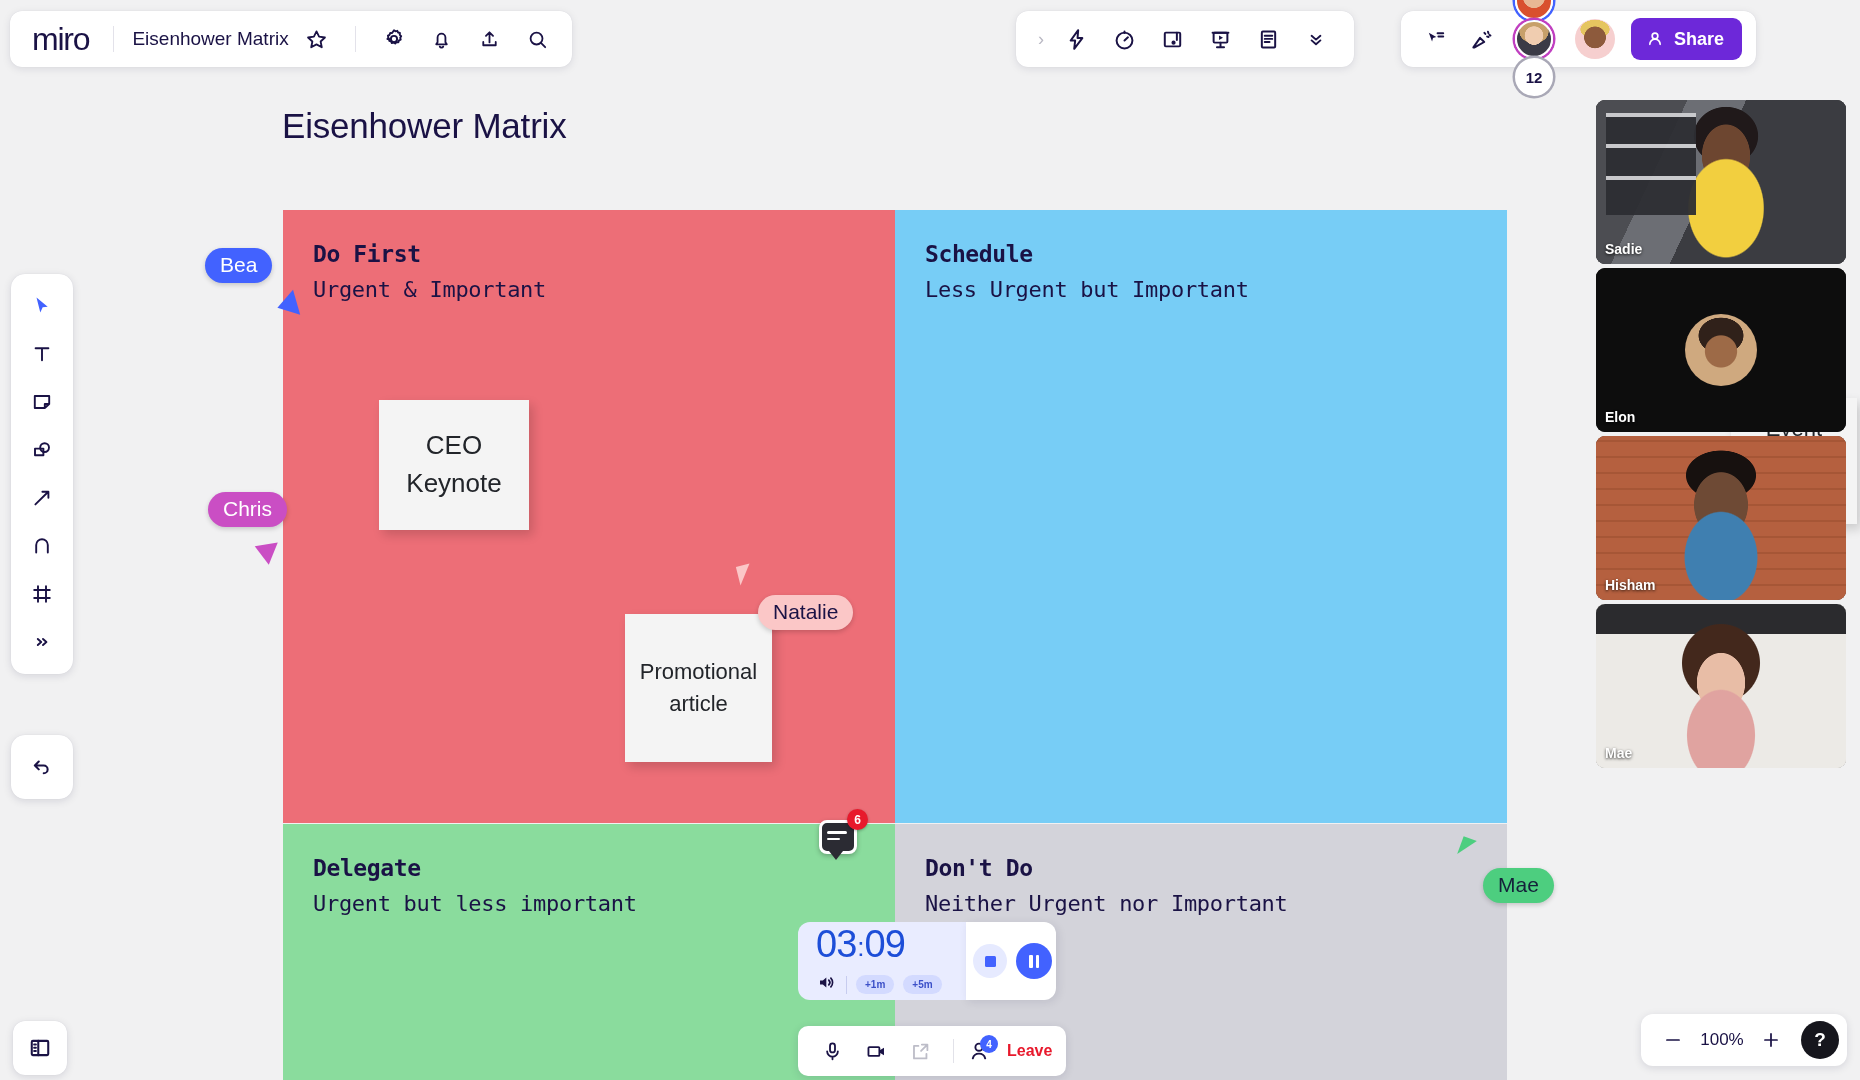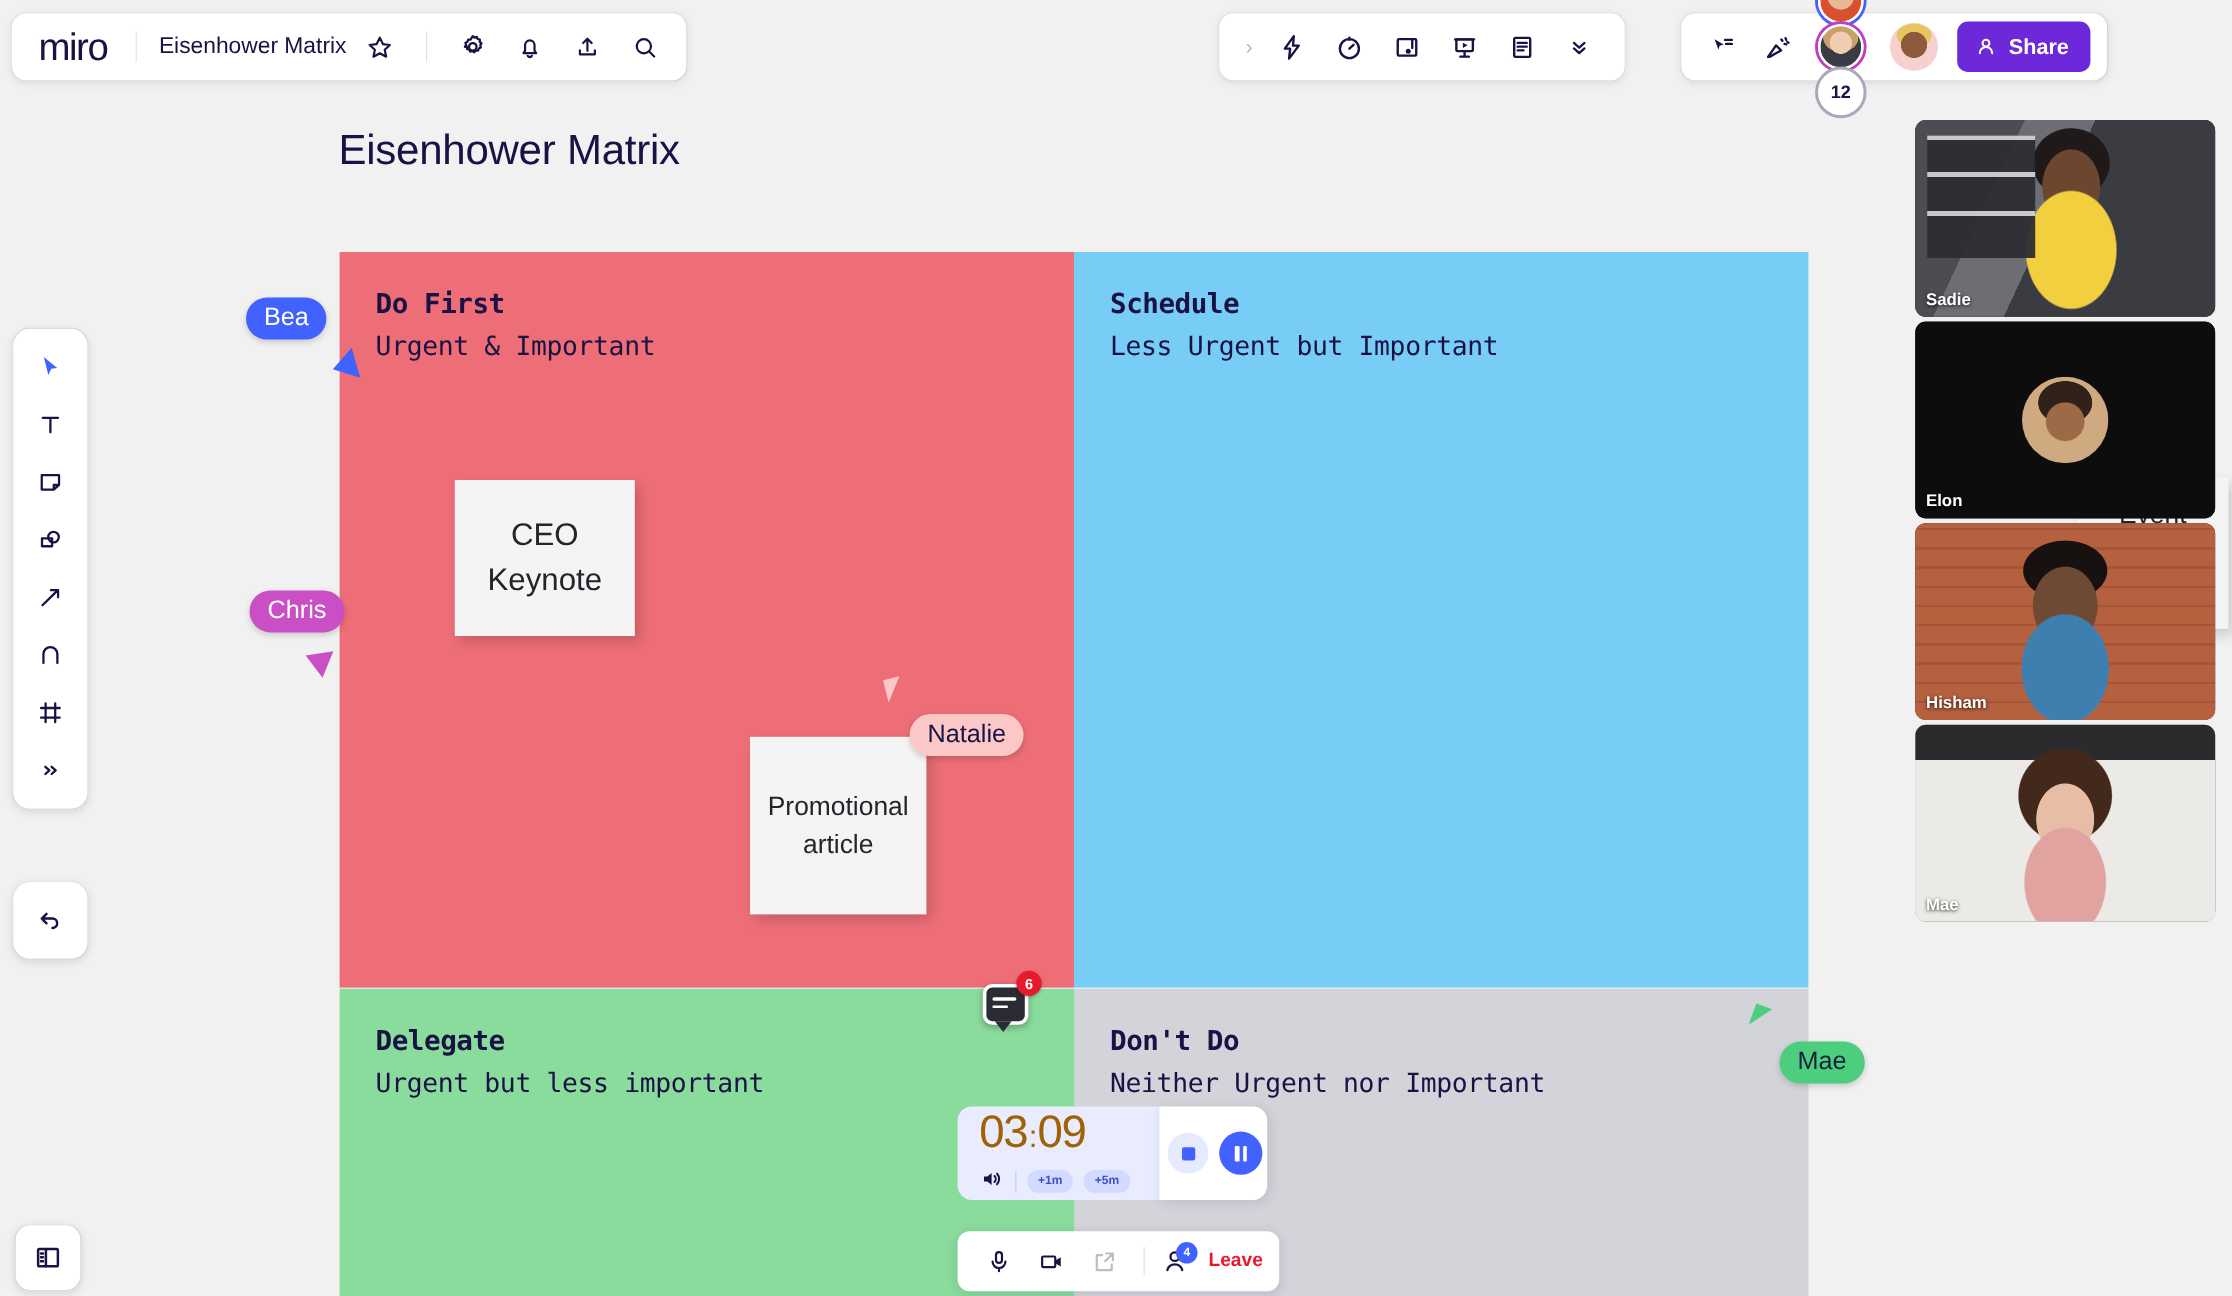--- a/index.html
+++ b/index.html
@@ -244,21 +244,21 @@
       repeating-linear-gradient(90deg,#e3e1dc 0 30px,#d8d6d1 30px 32px),
       #e6e4df;
   }
 
   
   .timer {
     position: absolute; left: 798px; top: 922px; width: 168px; height: 78px;
     background: #e9ecff; border-radius: 12px 0 0 12px;
     display: flex; flex-direction: column; justify-content: center; padding-left: 18px;
   }
-  .tclock { font-size: 38px; font-weight: 400; letter-spacing: -1px; color: #a16207; line-height: 1; display: flex; align-items: flex-end; }
+  .tclock { font-size: 38px; font-weight: 400; letter-spacing: -1px; color: #1d4ed8; line-height: 1; display: flex; align-items: flex-end; }
   .tclock .colon { font-size: 26px; margin: 0 1px; position: relative; top: -3px; }
   .trow { display: flex; align-items: center; gap: 9px; margin-top: 9px; }
   .trow .divx { width: 1px; height: 18px; background: #c7ccef; }
   .tpill {
     background: #d3daff; color: #3c50c8; font-size: 10px; font-weight: 600;
     padding: 4px 9px; border-radius: 11px; cursor: pointer;
   }
   .tctrl {
     position: absolute; left: 966px; top: 922px; width: 90px; height: 78px;
     background: #fff; border-radius: 0 12px 12px 0;
@@ -607,14 +607,28 @@
     <div class="ppl">
       <svg width="24" height="24" viewBox="0 0 24 24">
         <circle class="icn" cx="12" cy="8.2" r="3.6"></circle>
         <path class="icn" d="M5.8 19.4a6.4 6.4 0 0112.4 0"></path>
       </svg>
       <span class="pbadge">4</span>
     </div>
     <div class="leave">Leave</div>
   </div>
 
+  <div class="zoombar">
+    <div class="ib">
+      <svg width="22" height="22" viewBox="0 0 24 24">
+          <path class="icn" d="M5.4 12h13.2" stroke-width="2.1"></path>
+        </svg>
+    </div>
+    <div class="zlabel">100%</div>
+    <div class="ib">
+      <svg width="22" height="22" viewBox="0 0 24 24">
+          <path class="icn" d="M5.4 12h13.2M12 5.4v13.2" stroke-width="2.1"></path>
+        </svg>
+    </div>
+    <div class="helpb">?</div>
+  </div>
 
 </div>
 
 </body></html>

